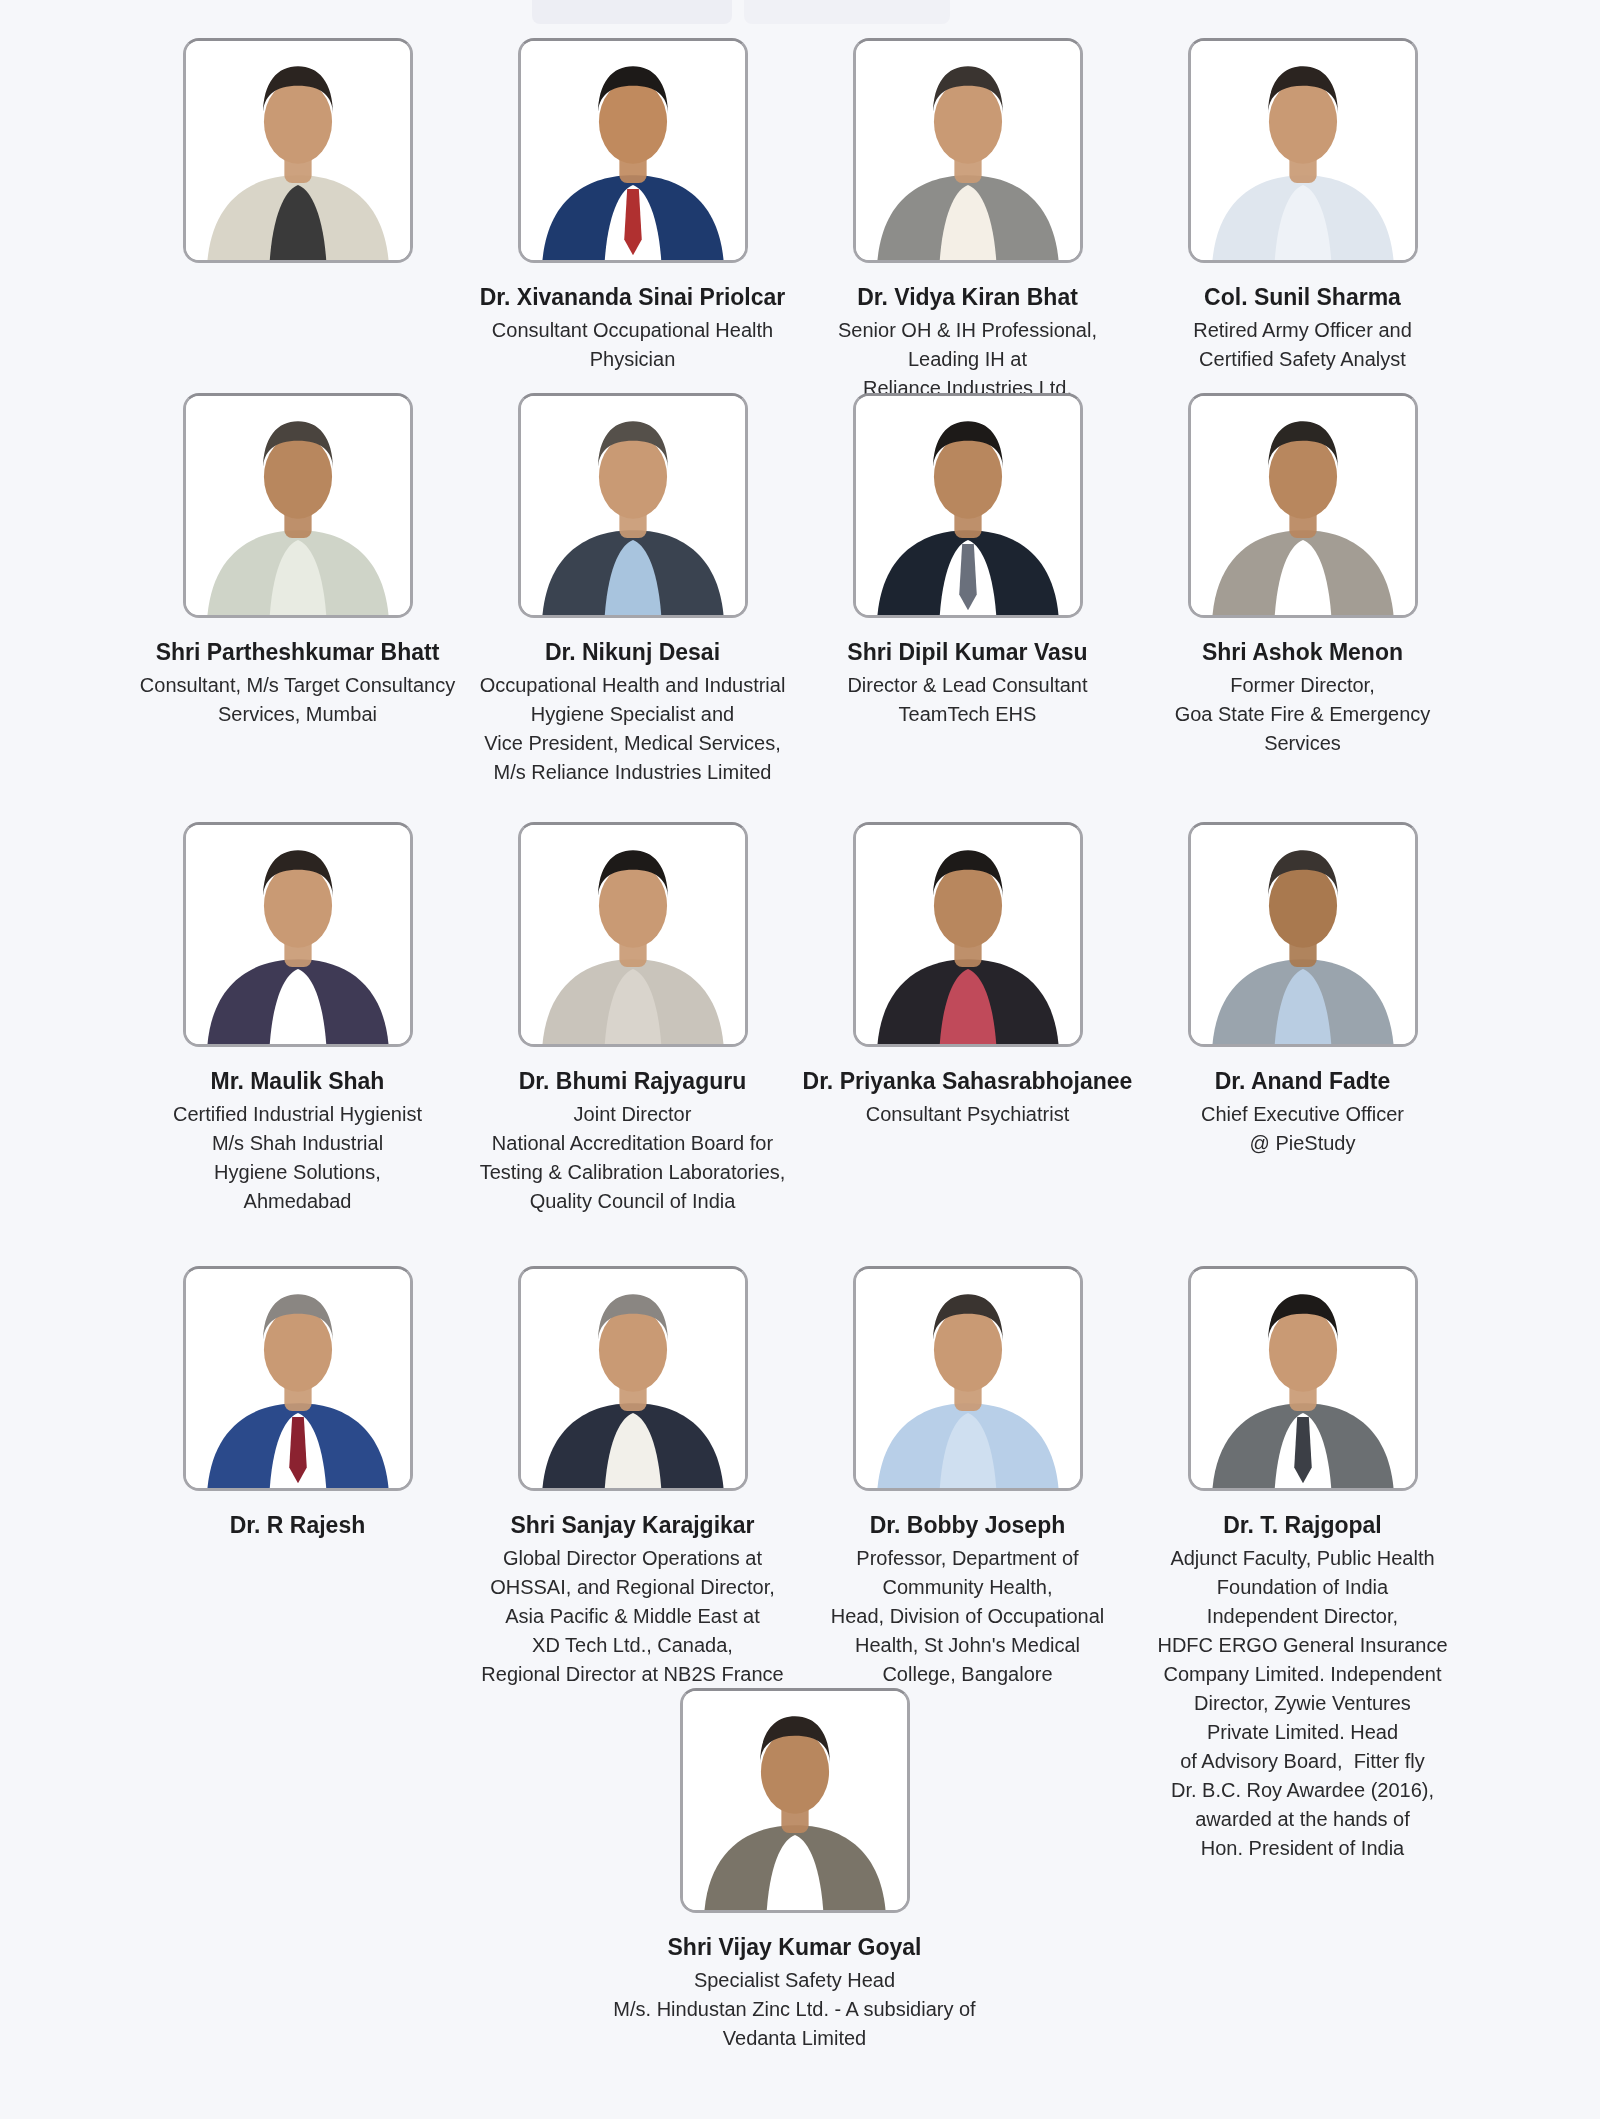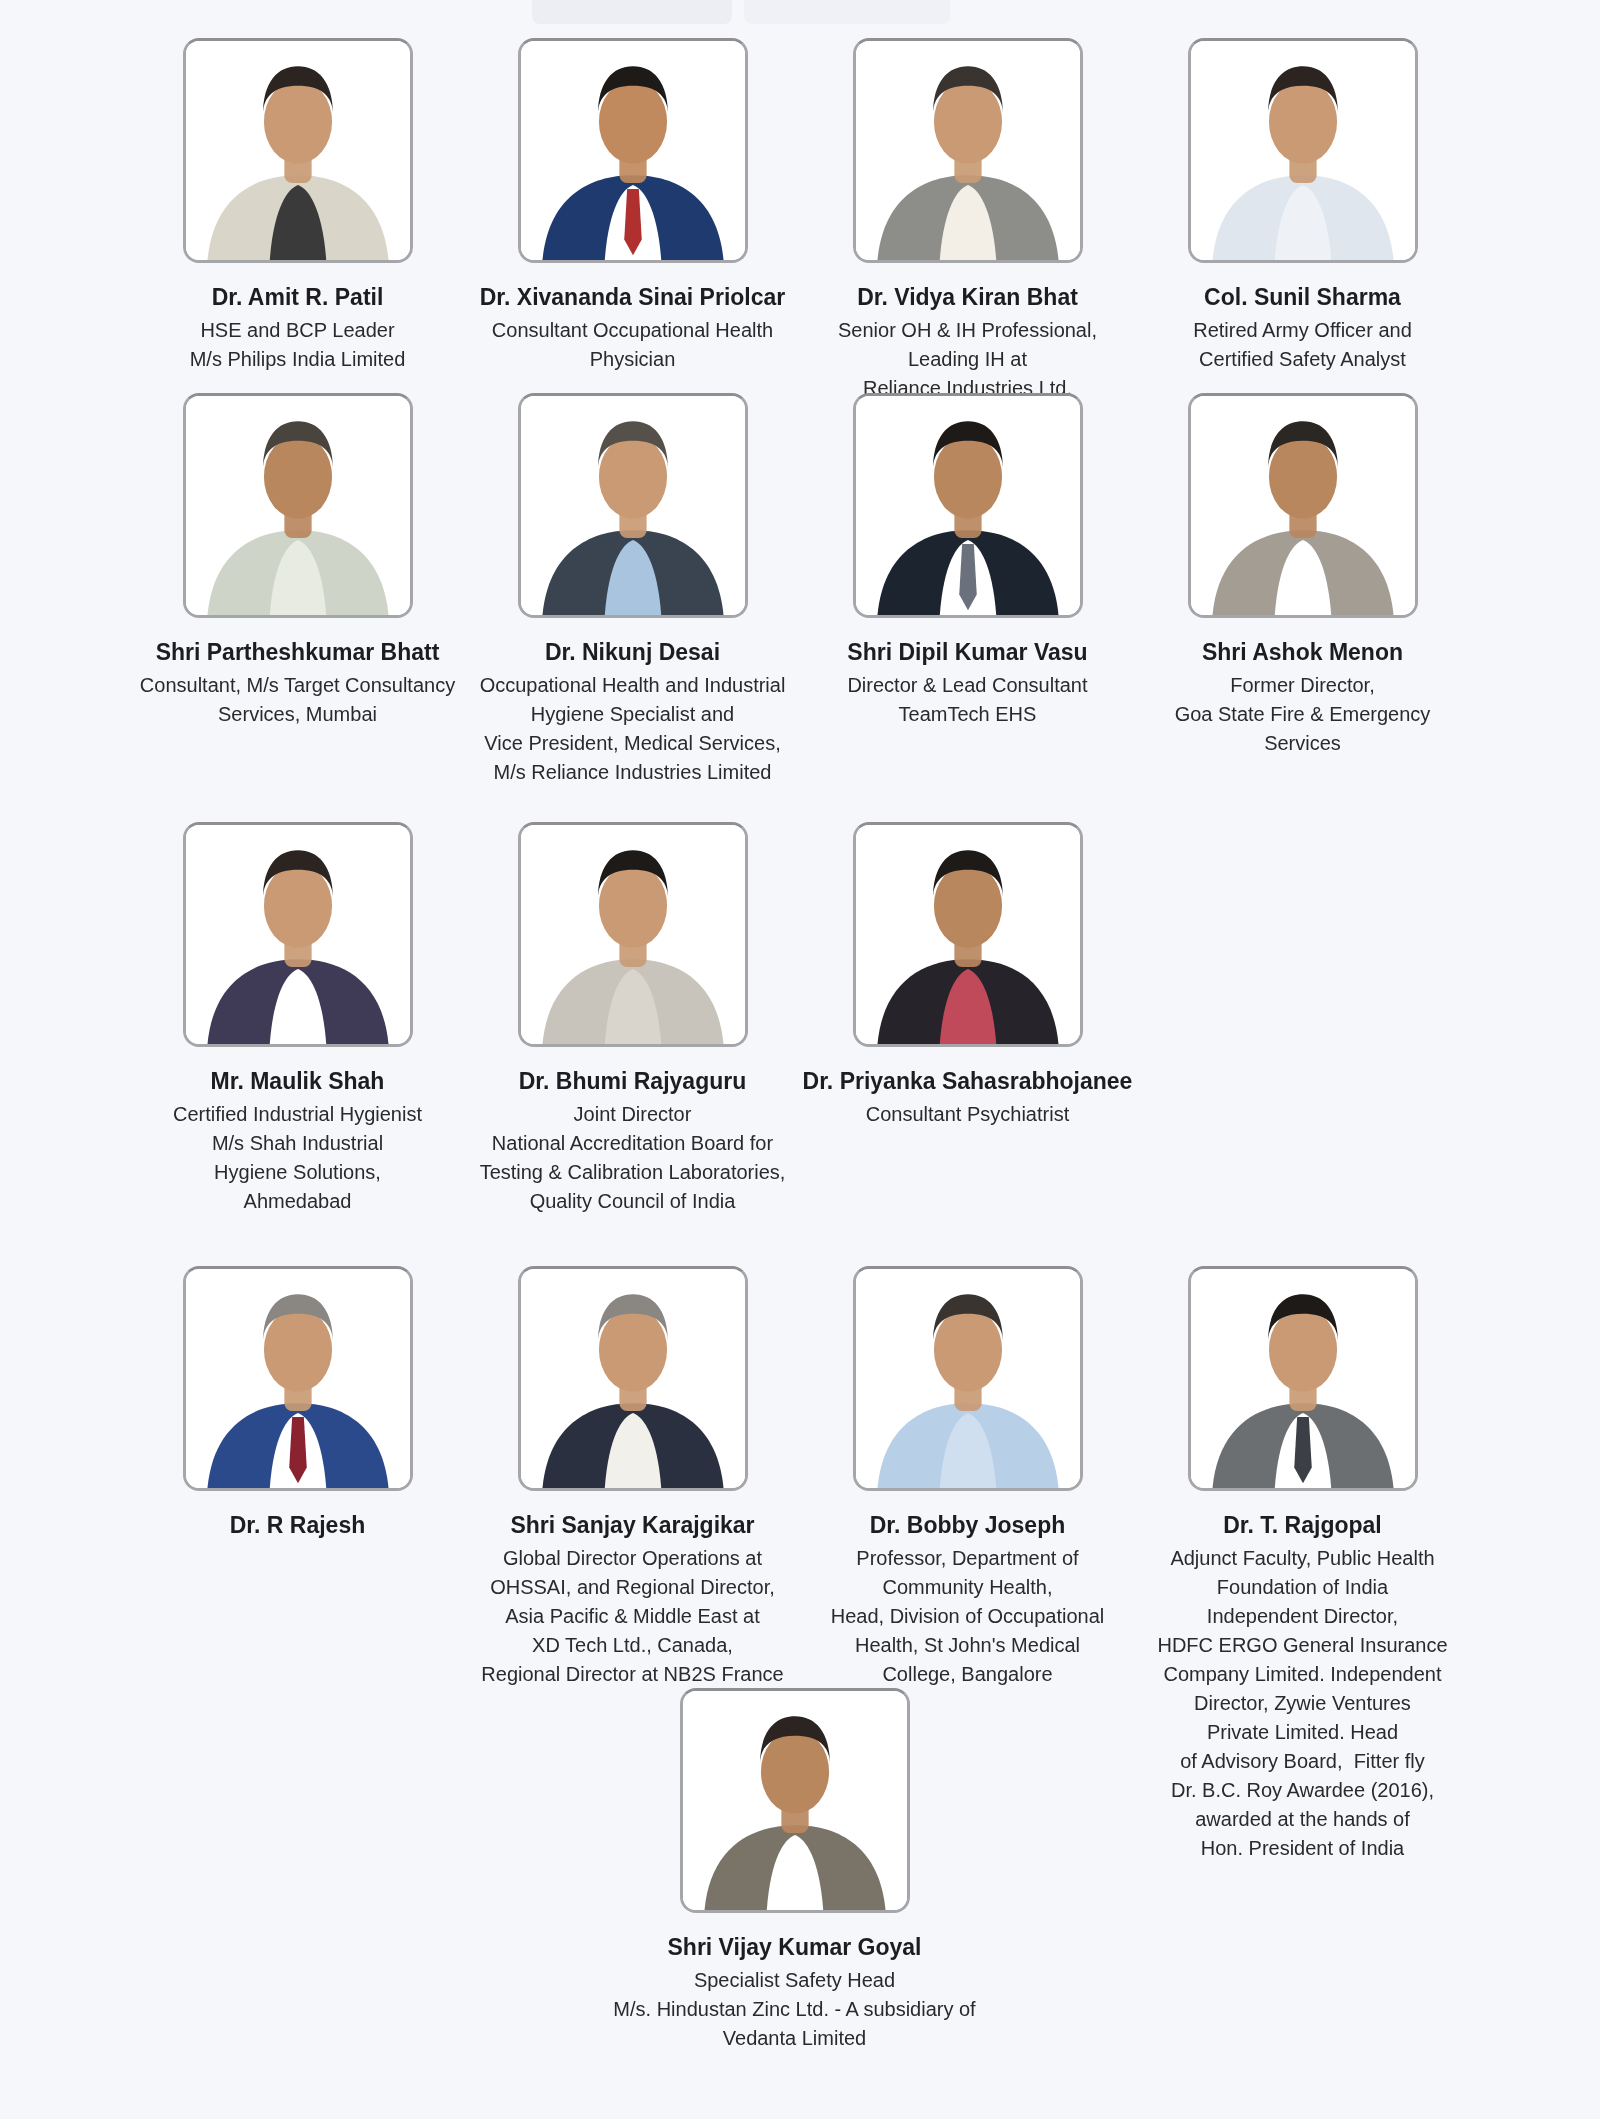--- a/index.html
+++ b/index.html
@@ -37,27 +37,20 @@
     <div class="frame">
         <svg viewBox="0 0 230 225" xmlns="http://www.w3.org/2000/svg">
           <rect width="230" height="225" fill="#ffffff"></rect>
           <path d="M22,225 C28,162 68,138 115,138 C162,138 202,162 208,225 Z" fill="#d9d5c8"></path>
           <path d="M86,225 C90,172 104,152 115,148 C126,152 140,172 144,225 Z" fill="#3a3a3a"></path>
           <rect x="101" y="112" width="28" height="34" rx="8" fill="#c99a74" opacity="0.92"></rect>
           <ellipse cx="115" cy="83" rx="35" ry="43" fill="#c99a74"></ellipse>
           <path d="M79,76 C79,42 94,26 115,26 C136,26 151,42 151,76 C151,56 138,46 115,46 C92,46 79,56 79,76 Z" fill="#2b2420"></path>
         </svg>
       </div>
-    <div class="caption">
-      <div class="name">Dr. Amit R. Patil</div>
-      <div class="roles">
-          <div class="role-line">HSE and BCP Leader</div>
-          <div class="role-line">M/s Philips India Limited</div>
-        </div>
-    </div>
   </div>
   <div class="cell">
     <div class="frame">
         <svg viewBox="0 0 230 225" xmlns="http://www.w3.org/2000/svg">
           <rect width="230" height="225" fill="#ffffff"></rect>
           <path d="M22,225 C28,162 68,138 115,138 C162,138 202,162 208,225 Z" fill="#1e3a6e"></path>
           <path d="M86,225 C90,172 104,152 115,148 C126,152 140,172 144,225 Z" fill="#ffffff"></path>
           <path d="M109,152 L121,152 L124,204 L115,220 L106,204 Z" fill="#b03030"></path>
           <rect x="101" y="112" width="28" height="34" rx="8" fill="#c08a5e" opacity="0.92"></rect>
           <ellipse cx="115" cy="83" rx="35" ry="43" fill="#c08a5e"></ellipse>
@@ -247,20 +240,39 @@
           <path d="M86,225 C90,172 104,152 115,148 C126,152 140,172 144,225 Z" fill="#c04a5a"></path>
           <rect x="101" y="112" width="28" height="34" rx="8" fill="#b8875e" opacity="0.92"></rect>
           <ellipse cx="115" cy="83" rx="35" ry="43" fill="#b8875e"></ellipse>
           <path d="M79,76 C79,42 94,26 115,26 C136,26 151,42 151,76 C151,56 138,46 115,46 C92,46 79,56 79,76 Z" fill="#1d1a18"></path>
         </svg>
       </div>
     <div class="caption">
       <div class="name">Dr. Priyanka Sahasrabhojanee</div>
       <div class="roles">
           <div class="role-line">Consultant Psychiatrist</div>
+        </div>
+    </div>
+  </div>
+  <div class="cell">
+    <div class="frame">
+        <svg viewBox="0 0 230 225" xmlns="http://www.w3.org/2000/svg">
+          <rect width="230" height="225" fill="#ffffff"></rect>
+          <path d="M22,225 C28,162 68,138 115,138 C162,138 202,162 208,225 Z" fill="#9aa4ad"></path>
+          <path d="M86,225 C90,172 104,152 115,148 C126,152 140,172 144,225 Z" fill="#b9cde2"></path>
+          <rect x="101" y="112" width="28" height="34" rx="8" fill="#a9794f" opacity="0.92"></rect>
+          <ellipse cx="115" cy="83" rx="35" ry="43" fill="#a9794f"></ellipse>
+          <path d="M79,76 C79,42 94,26 115,26 C136,26 151,42 151,76 C151,56 138,46 115,46 C92,46 79,56 79,76 Z" fill="#3a3430"></path>
+        </svg>
+      </div>
+    <div class="caption">
+      <div class="name">Dr. Anand Fadte</div>
+      <div class="roles">
+          <div class="role-line">Chief Executive Officer</div>
+          <div class="role-line">@ PieStudy</div>
         </div>
     </div>
   </div>
 </div>
 
 <div class="row" style="top:1266px">
   <div class="cell">
     <div class="frame">
         <svg viewBox="0 0 230 225" xmlns="http://www.w3.org/2000/svg">
           <rect width="230" height="225" fill="#ffffff"></rect>

